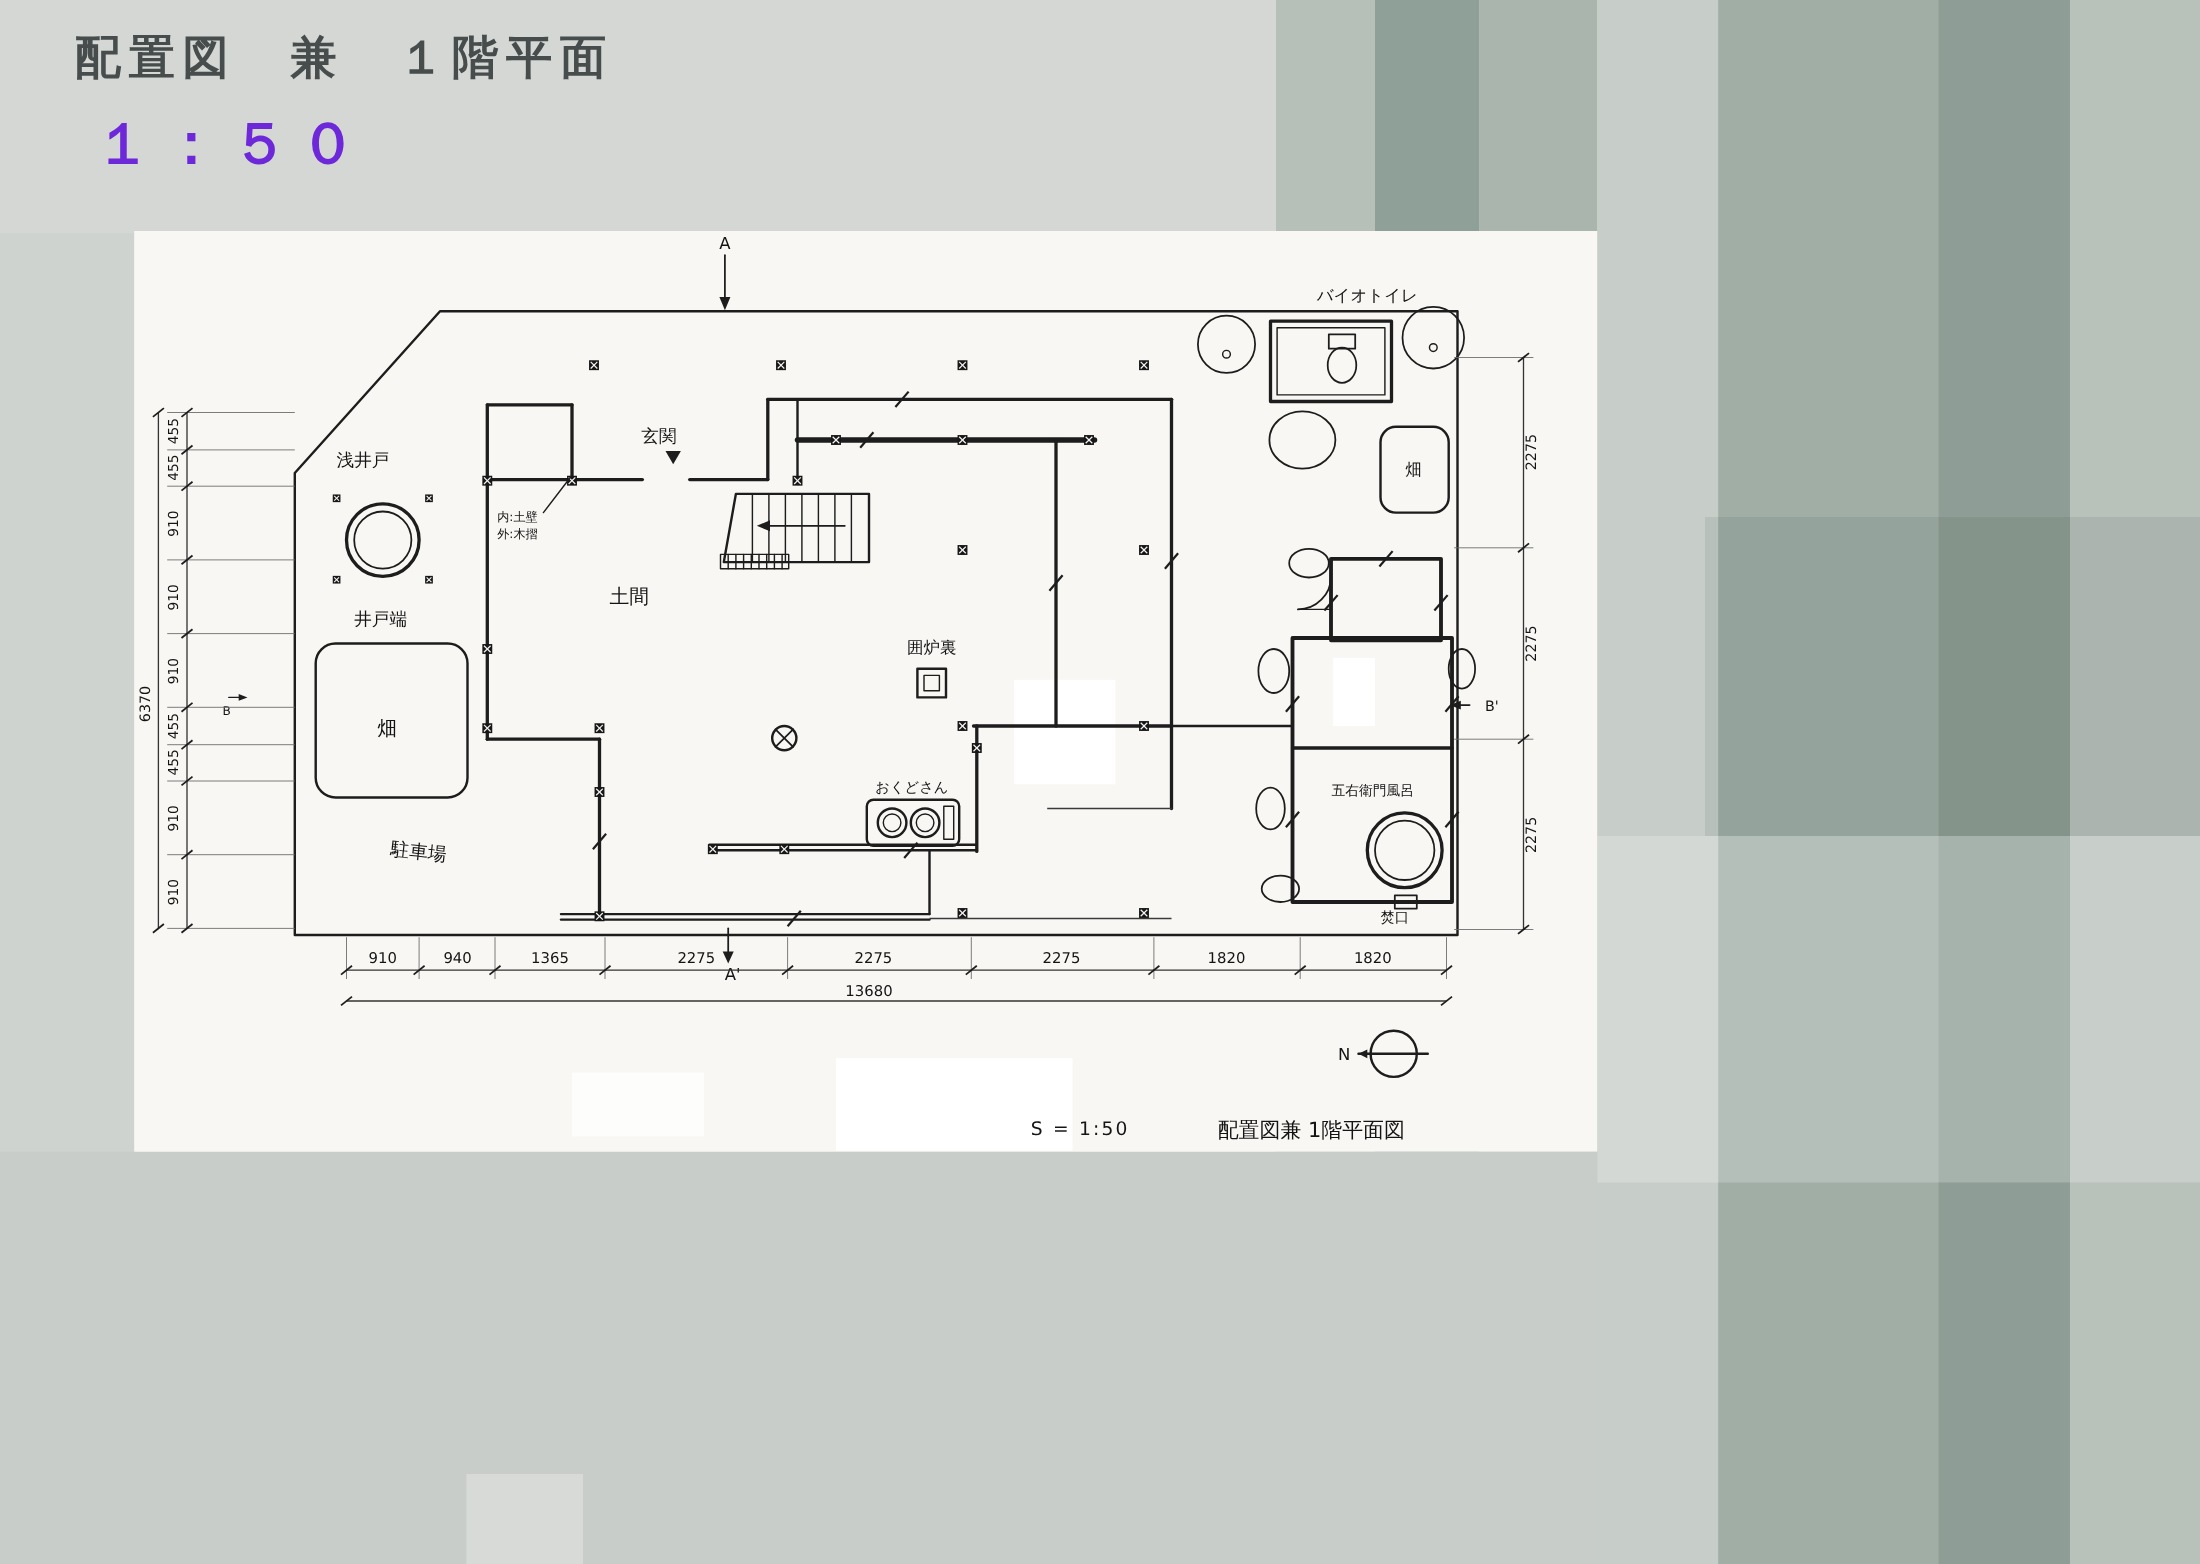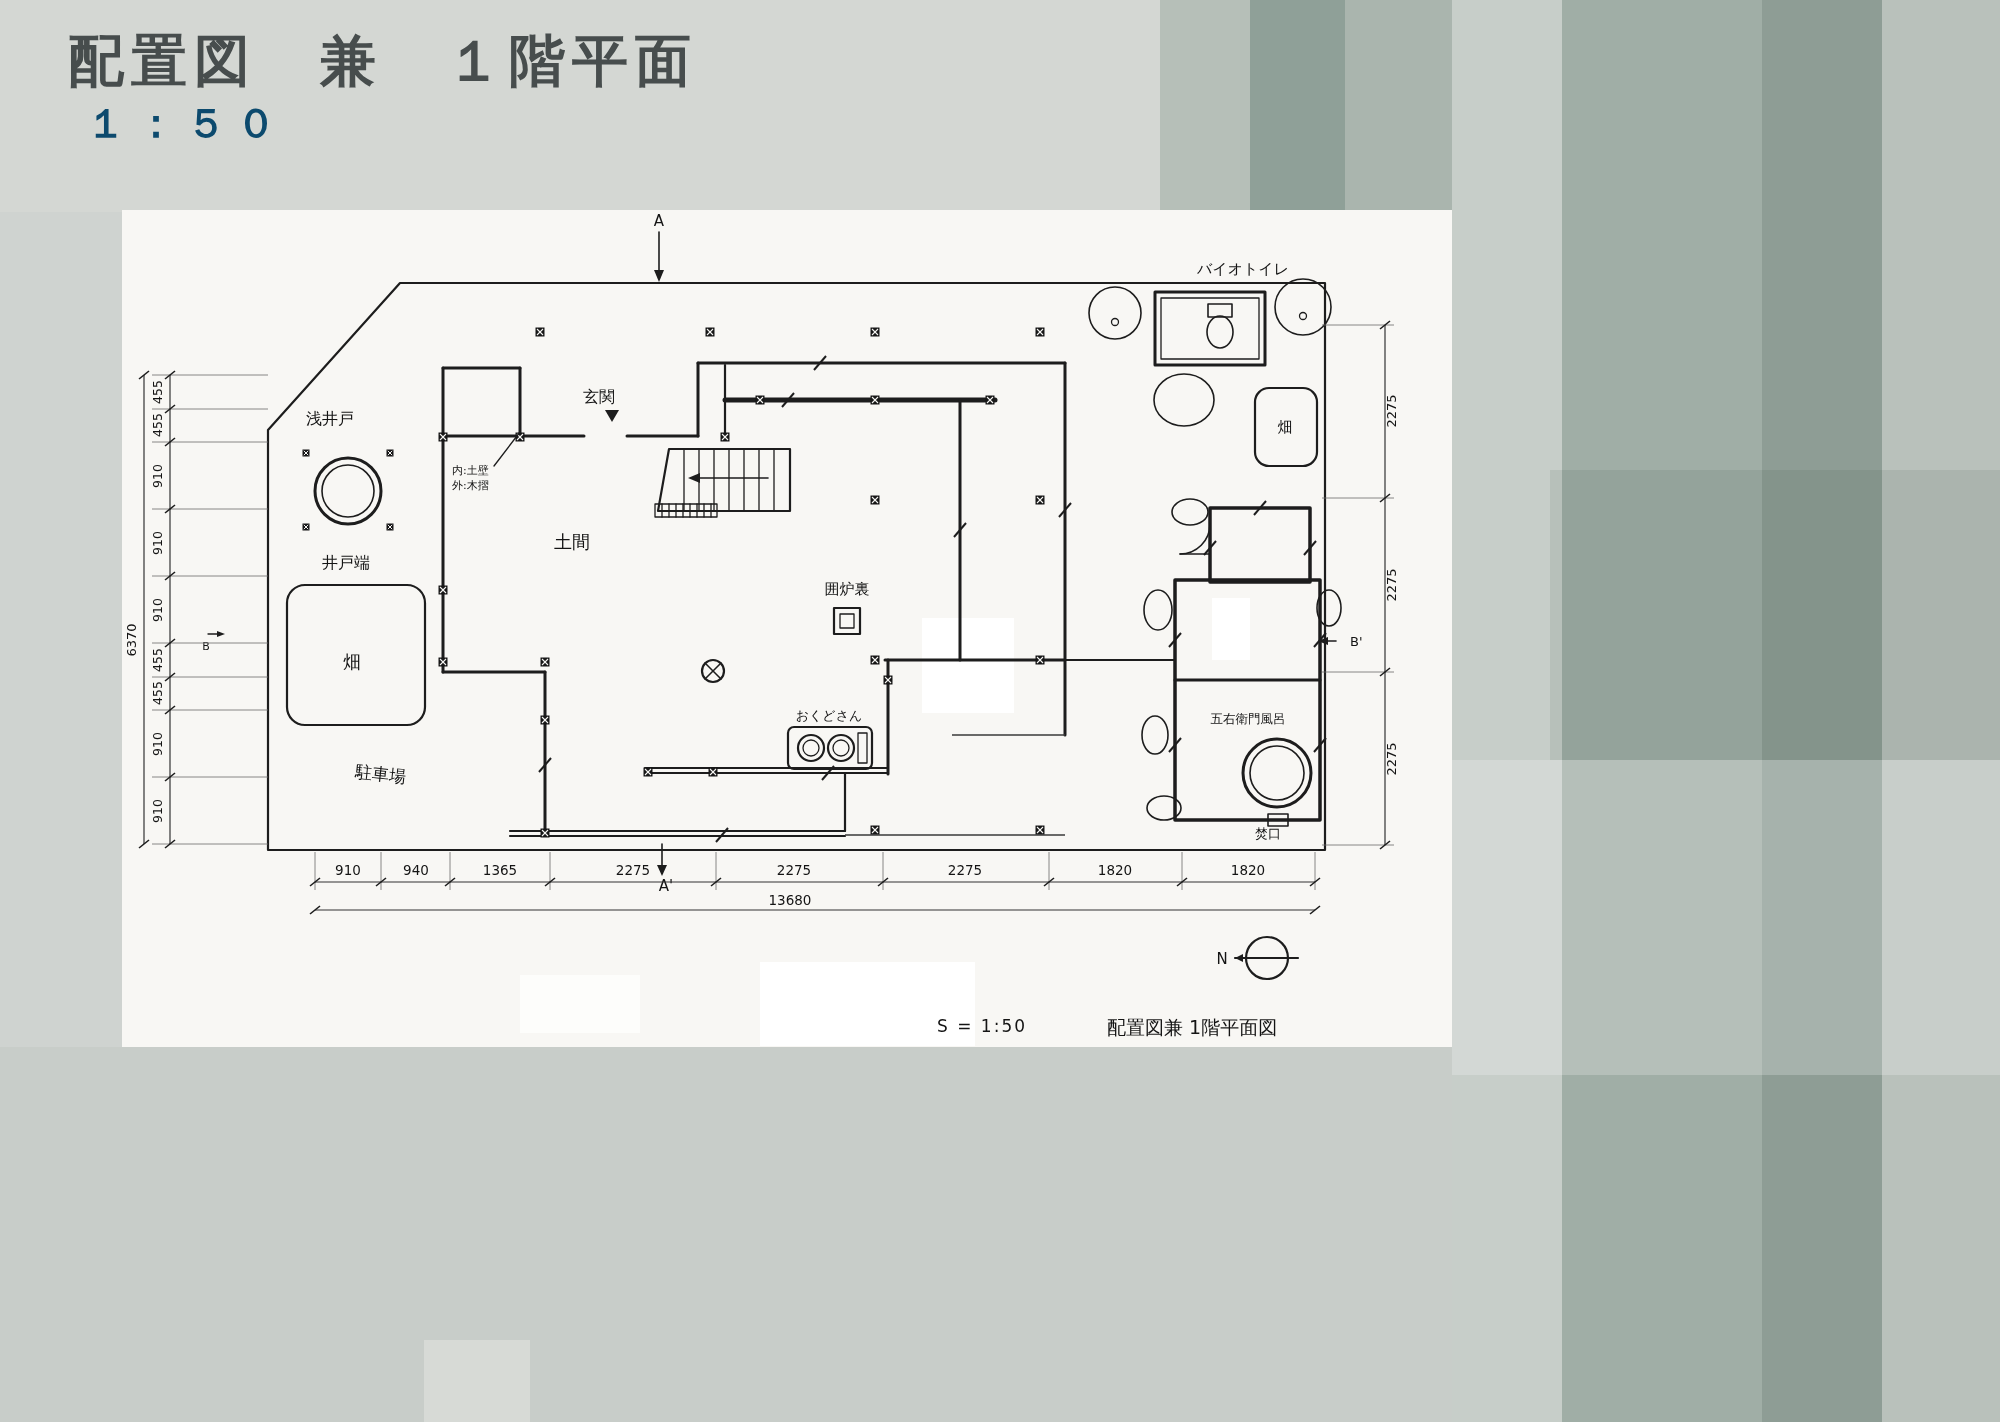--- a/index.html
+++ b/index.html
@@ -7,26 +7,26 @@
     width:2000px;height:1422px;position:relative;overflow:hidden;
     background:#cfd3d0;
     font-family:"DejaVu Sans",sans-serif;
   }
   .block{position:absolute;}
   .paper{
     position:absolute;left:122px;top:210px;width:1330px;height:837px;
     background:#f8f7f4;
   }
   .hdr-title{
-    position:absolute;left:68px;top:24px;font-size:56px;font-weight:600;
+    position:absolute;left:68px;top:24px;font-size:42px;font-weight:600;
     letter-spacing:7px;color:#474d4d;
   }
   .hdr-scale{
-    position:absolute;left:86px;top:96px;font-size:40px;font-weight:600;
-    letter-spacing:10px;color:#0c4a6e;
+    position:absolute;left:86px;top:96px;font-size:52px;font-weight:600;
+    letter-spacing:10px;color:#6d28d9;
   }
   svg text{font-family:"DejaVu Sans",sans-serif;fill:#141414;}
   .ink{stroke:#1d1d1d;fill:none;stroke-linecap:round;stroke-linejoin:round;}
   .w1{stroke-width:1.3;} .w15{stroke-width:1.6;} .w2{stroke-width:2.2;}
   .w3{stroke-width:3;} .w35{stroke-width:3.5;} .w5{stroke-width:5;}
   .lite{stroke:#3a3a3a;stroke-width:1.4;fill:none;}
   .dim{stroke:#333;stroke-width:1.2;fill:none;}
   .ext{stroke:#6b6b6b;stroke-width:0.8;fill:none;}
   .slash{stroke:#1d1d1d;stroke-width:2;}
 </style>

